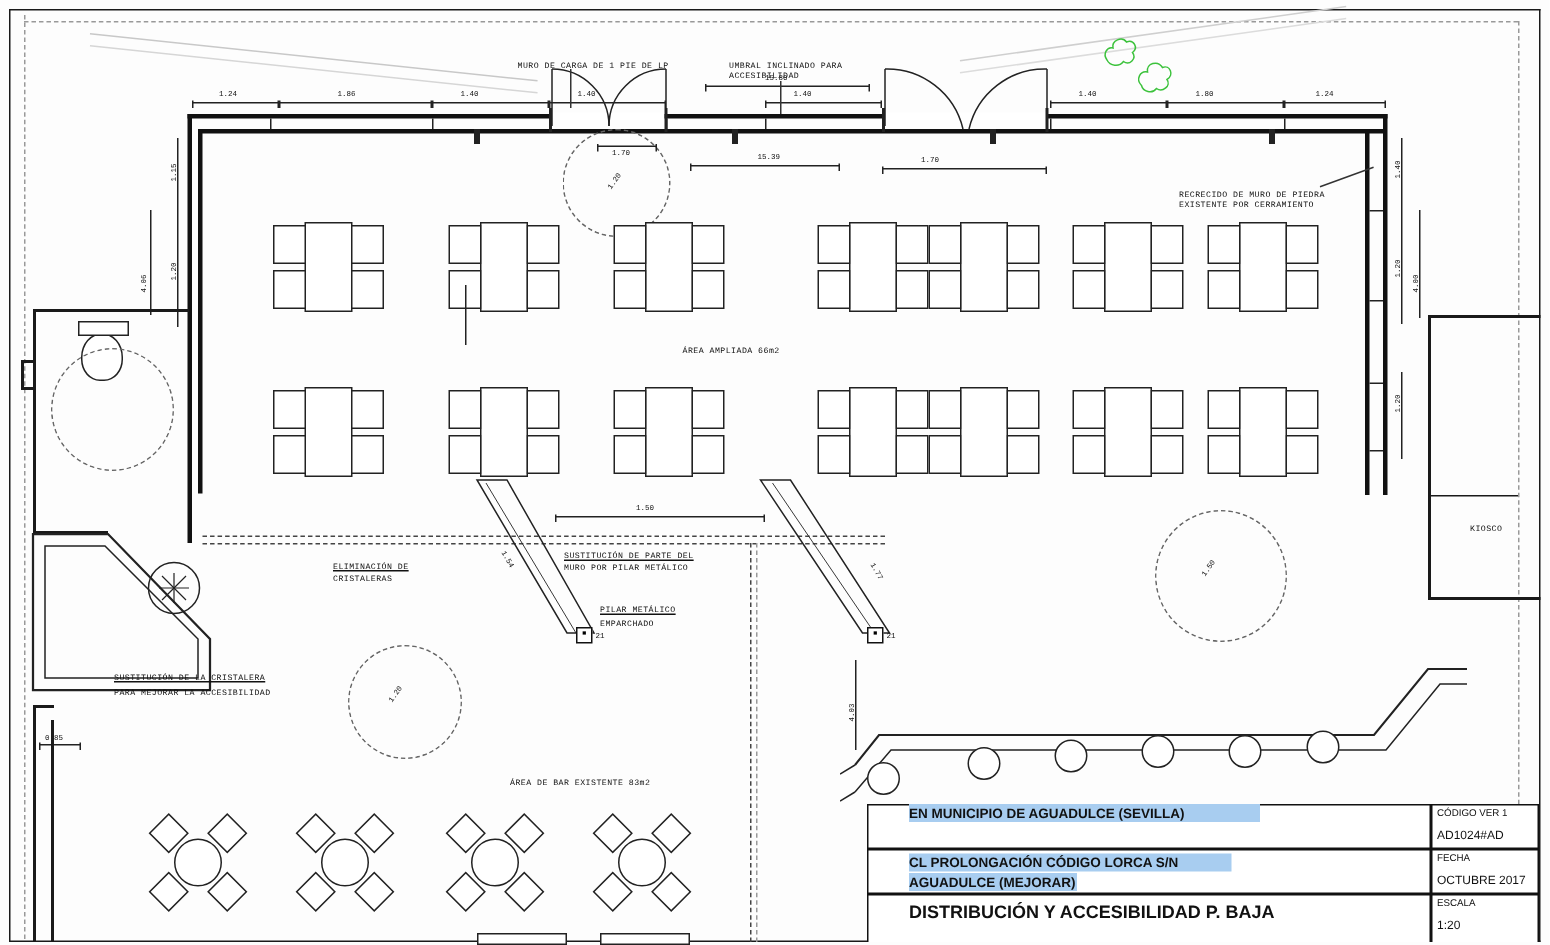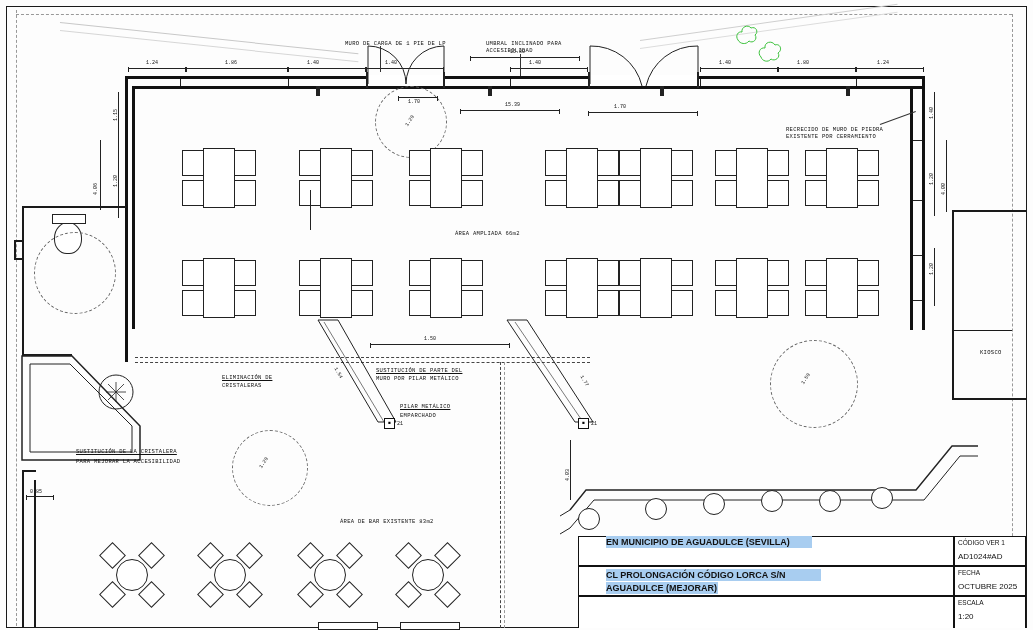--- a/index.html
+++ b/index.html
@@ -371,33 +371,34 @@
   <div class="solidcirc" style="left:761px;top:490px;width:20px;height:20px;"></div>
   <div class="solidcirc" style="left:819px;top:490px;width:20px;height:20px;"></div>
   <div class="solidcirc" style="left:871px;top:487px;width:20px;height:20px;"></div>
 
   <div class="dimv" style="left:570px;top:440px;height:60px;"></div>
   <div class="dim" style="left:562px;top:472px;transform:rotate(-90deg);">4.03</div>
 
   <div class="tb" style="left:578px;top:536px;width:448px;height:92px;border-width:1.5px;"></div>
 
   <div class="tb" style="left:578px;top:536px;width:376px;height:30px;"></div>
-  <div class="hl" style="position:absolute;left:606px;top:536px;width:206px;font-size:9px;font-weight:bold;color:#111;line-height:12px;">EN MUNICIPIO DE AGUADULCE (SEVILLA)</div>
+  <div class="hl" style="position:absolute;left:606px;top:536px;width:234px;font-size:9px;font-weight:bold;color:#111;line-height:12px;">EN MUNICIPIO DE AGUADULCE (SEVILLA)</div>
 
   <div class="tb" style="left:578px;top:566px;width:376px;height:30px;"></div>
   <div class="hl" style="position:absolute;left:606px;top:569px;width:215px;font-size:9px;font-weight:bold;color:#111;line-height:12px;">CL PROLONGACIÓN CÓDIGO LORCA S/N</div>
   <div class="hl" style="position:absolute;left:606px;top:582px;width:112px;font-size:9px;font-weight:bold;color:#111;line-height:12px;">AGUADULCE (MEJORAR)</div>
 
   <div class="tb" style="left:578px;top:596px;width:376px;height:32px;border-bottom:none;"></div>
+  <div class="tb-t" style="position:absolute;left:606px;top:601px;font-size:12px;">DISTRIBUCIÓN Y ACCESIBILIDAD P. BAJA</div>
 
   <div class="tb" style="left:954px;top:536px;width:72px;height:30px;"></div>
   <div class="tb-s" style="position:absolute;left:958px;top:539px;">CÓDIGO  VER 1</div>
   <div class="tb-s" style="position:absolute;left:958px;top:552px;font-size:8px;">AD1024#AD</div>
 
   <div class="tb" style="left:954px;top:566px;width:72px;height:30px;"></div>
   <div class="tb-s" style="position:absolute;left:958px;top:569px;">FECHA</div>
-  <div class="tb-s" style="position:absolute;left:958px;top:582px;font-size:8px;">OCTUBRE 2025</div>
+  <div class="tb-s" style="position:absolute;left:958px;top:582px;font-size:8px;">OCTUBRE 2017</div>
 
   <div class="tb" style="left:954px;top:596px;width:72px;height:32px;border-bottom:none;"></div>
   <div class="tb-s" style="position:absolute;left:958px;top:599px;">ESCALA</div>
   <div class="tb-s" style="position:absolute;left:958px;top:612px;font-size:8px;">1:20</div>
 
 </div>
 
 </body></html>

